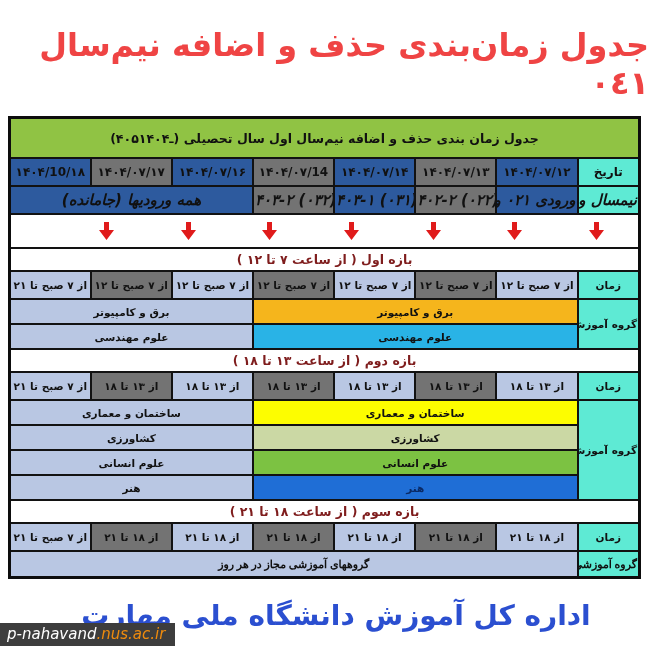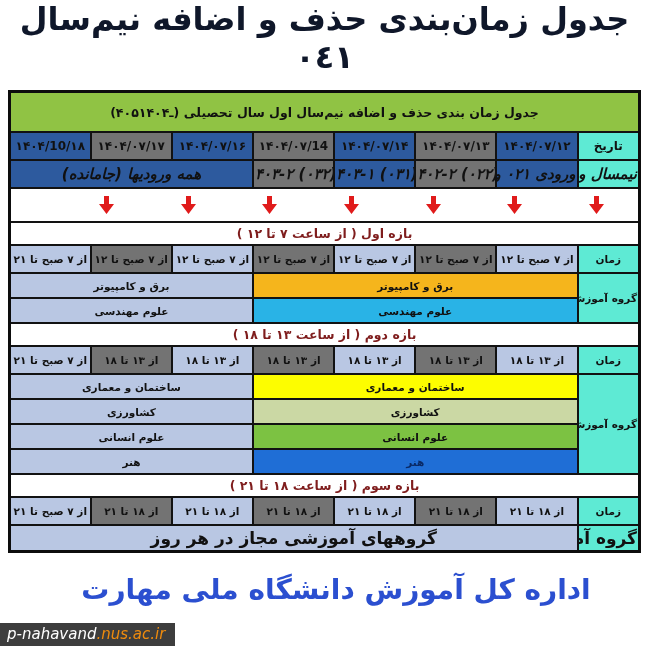--- a/index.html
+++ b/index.html
@@ -1,33 +1,33 @@
 <!DOCTYPE html>
 <html lang="fa" dir="rtl"><head>
 <meta charset="utf-8">
 <style>
   html,body{margin:0;padding:0;background:#fff;}
   .page{position:relative;width:649px;height:649px;overflow:hidden;background:#fff;
         font-family:"DejaVu Sans","Liberation Sans",sans-serif;}
-  .main-title{text-align:center;font-size:32px;font-weight:bold;
-              color:#0f172a;letter-spacing:-1px;}
+  .main-title{margin-top:26px;font-size:32px;font-weight:bold;
+              color:#ef4444;letter-spacing:-1px;}
   .sched{border-collapse:collapse;table-layout:fixed;width:633px;margin:14px auto 0 auto;
          direction:rtl;border-radius:25px;}
   .sched td{border:2px solid #121212;text-align:center;vertical-align:middle;
             font-weight:bold;color:#111;padding:0 1px;overflow:hidden;white-space:nowrap;}
   .sched{border:3px solid #0d0d0d;}
   col.lab{width:62px;}
   .r-head td{height:38px;background:#90c344;font-size:12.5px;}
   .r-date td{height:26px;font-size:12px;}
   .r-entry td{height:26px;font-size:15px;font-style:italic;}
   .r-arrows td{height:32px;background:#fff;}
   .r-sect td{height:21px;font-size:12.5px;color:#7f1d1d;background:#fff;}
   .r-time td{height:26px;font-size:10.5px;}
   .r-group td{height:23px;font-size:10.5px;}
-  .r-allowed td{height:24px;font-size:17px;}
+  .r-allowed td{height:24px;font-size:11px;font-family:Liberation Serif, serif;}
   .cdark{background:#2d5a9e;color:#fff;}
   .cwhite{background:#737373;color:#111;}
   .cgray{background:#b9c7e3;color:#111;margin-left:8px;}
   .clabel{background:#5eead4;color:#111;font-size:11px;}
   .small{font-size:8.5px;}
   .ltr{direction:ltr;unicode-bidi:isolate;}
   .arrow-band{display:flex;justify-content:space-around;align-items:center;
               width:571px;}
   .arrow-band svg{display:block;}
   .footer-line{margin-top:20px;text-align:center;font-size:28px;font-weight:bold;

